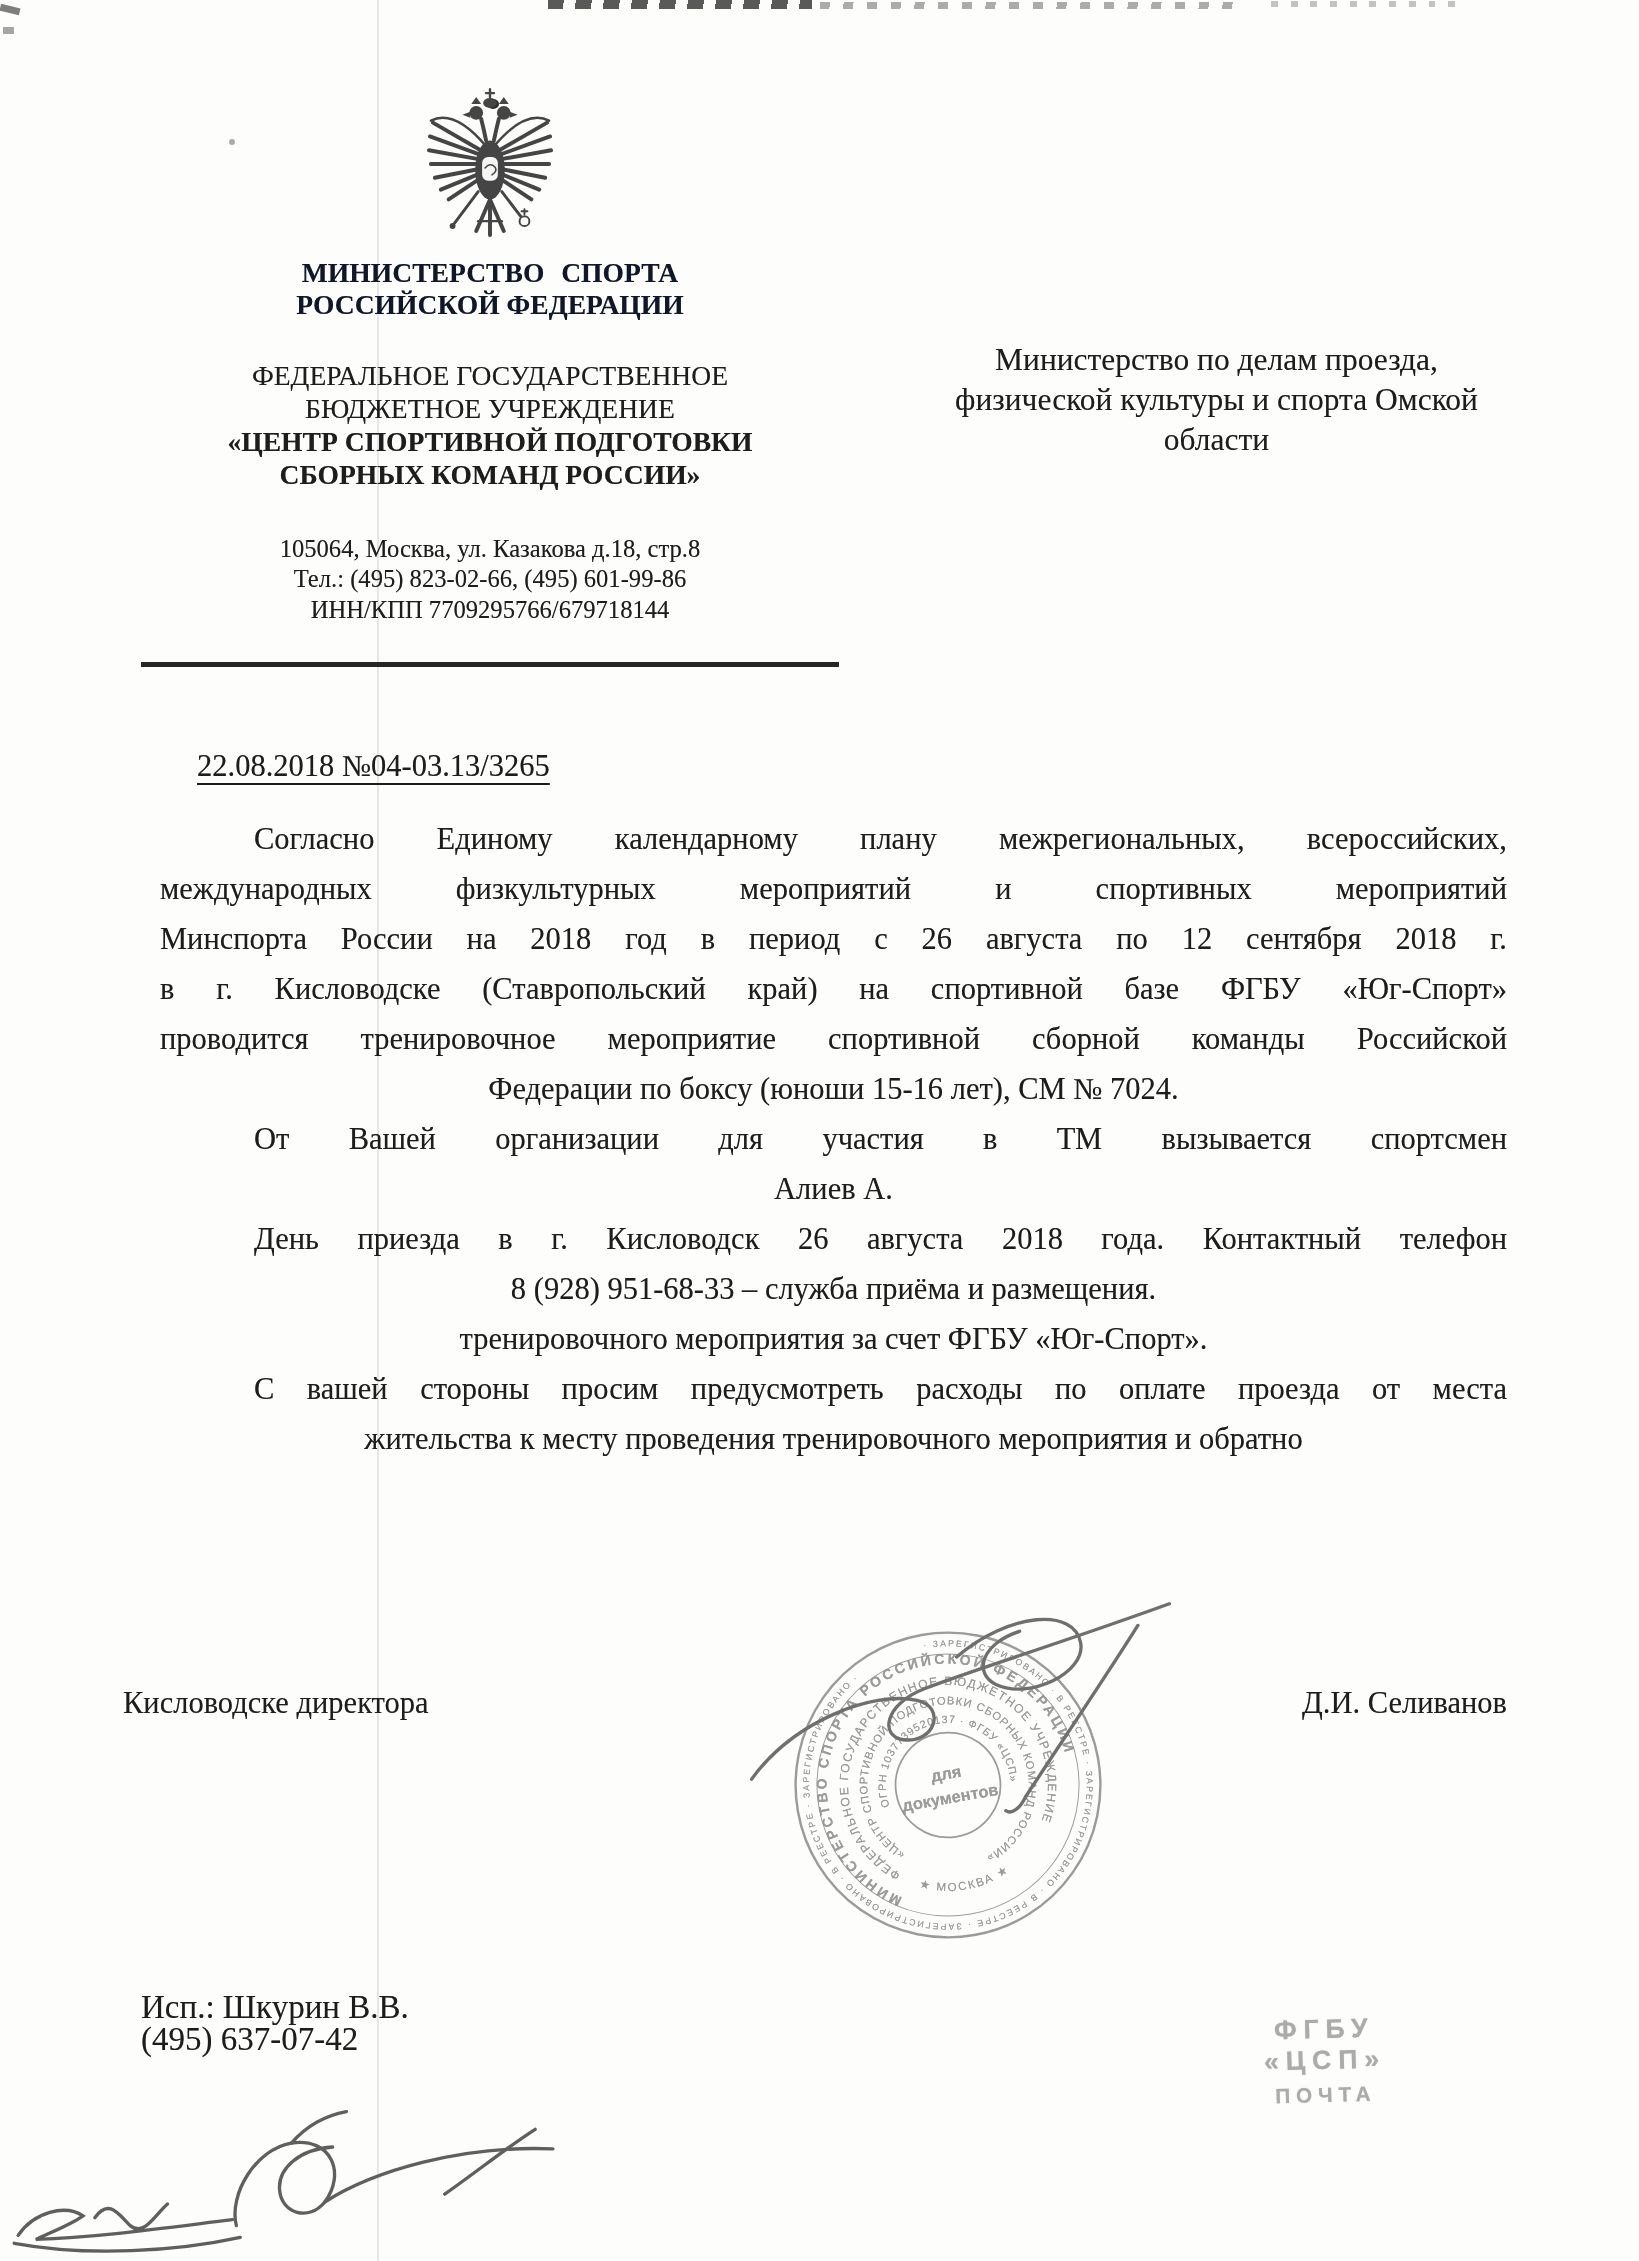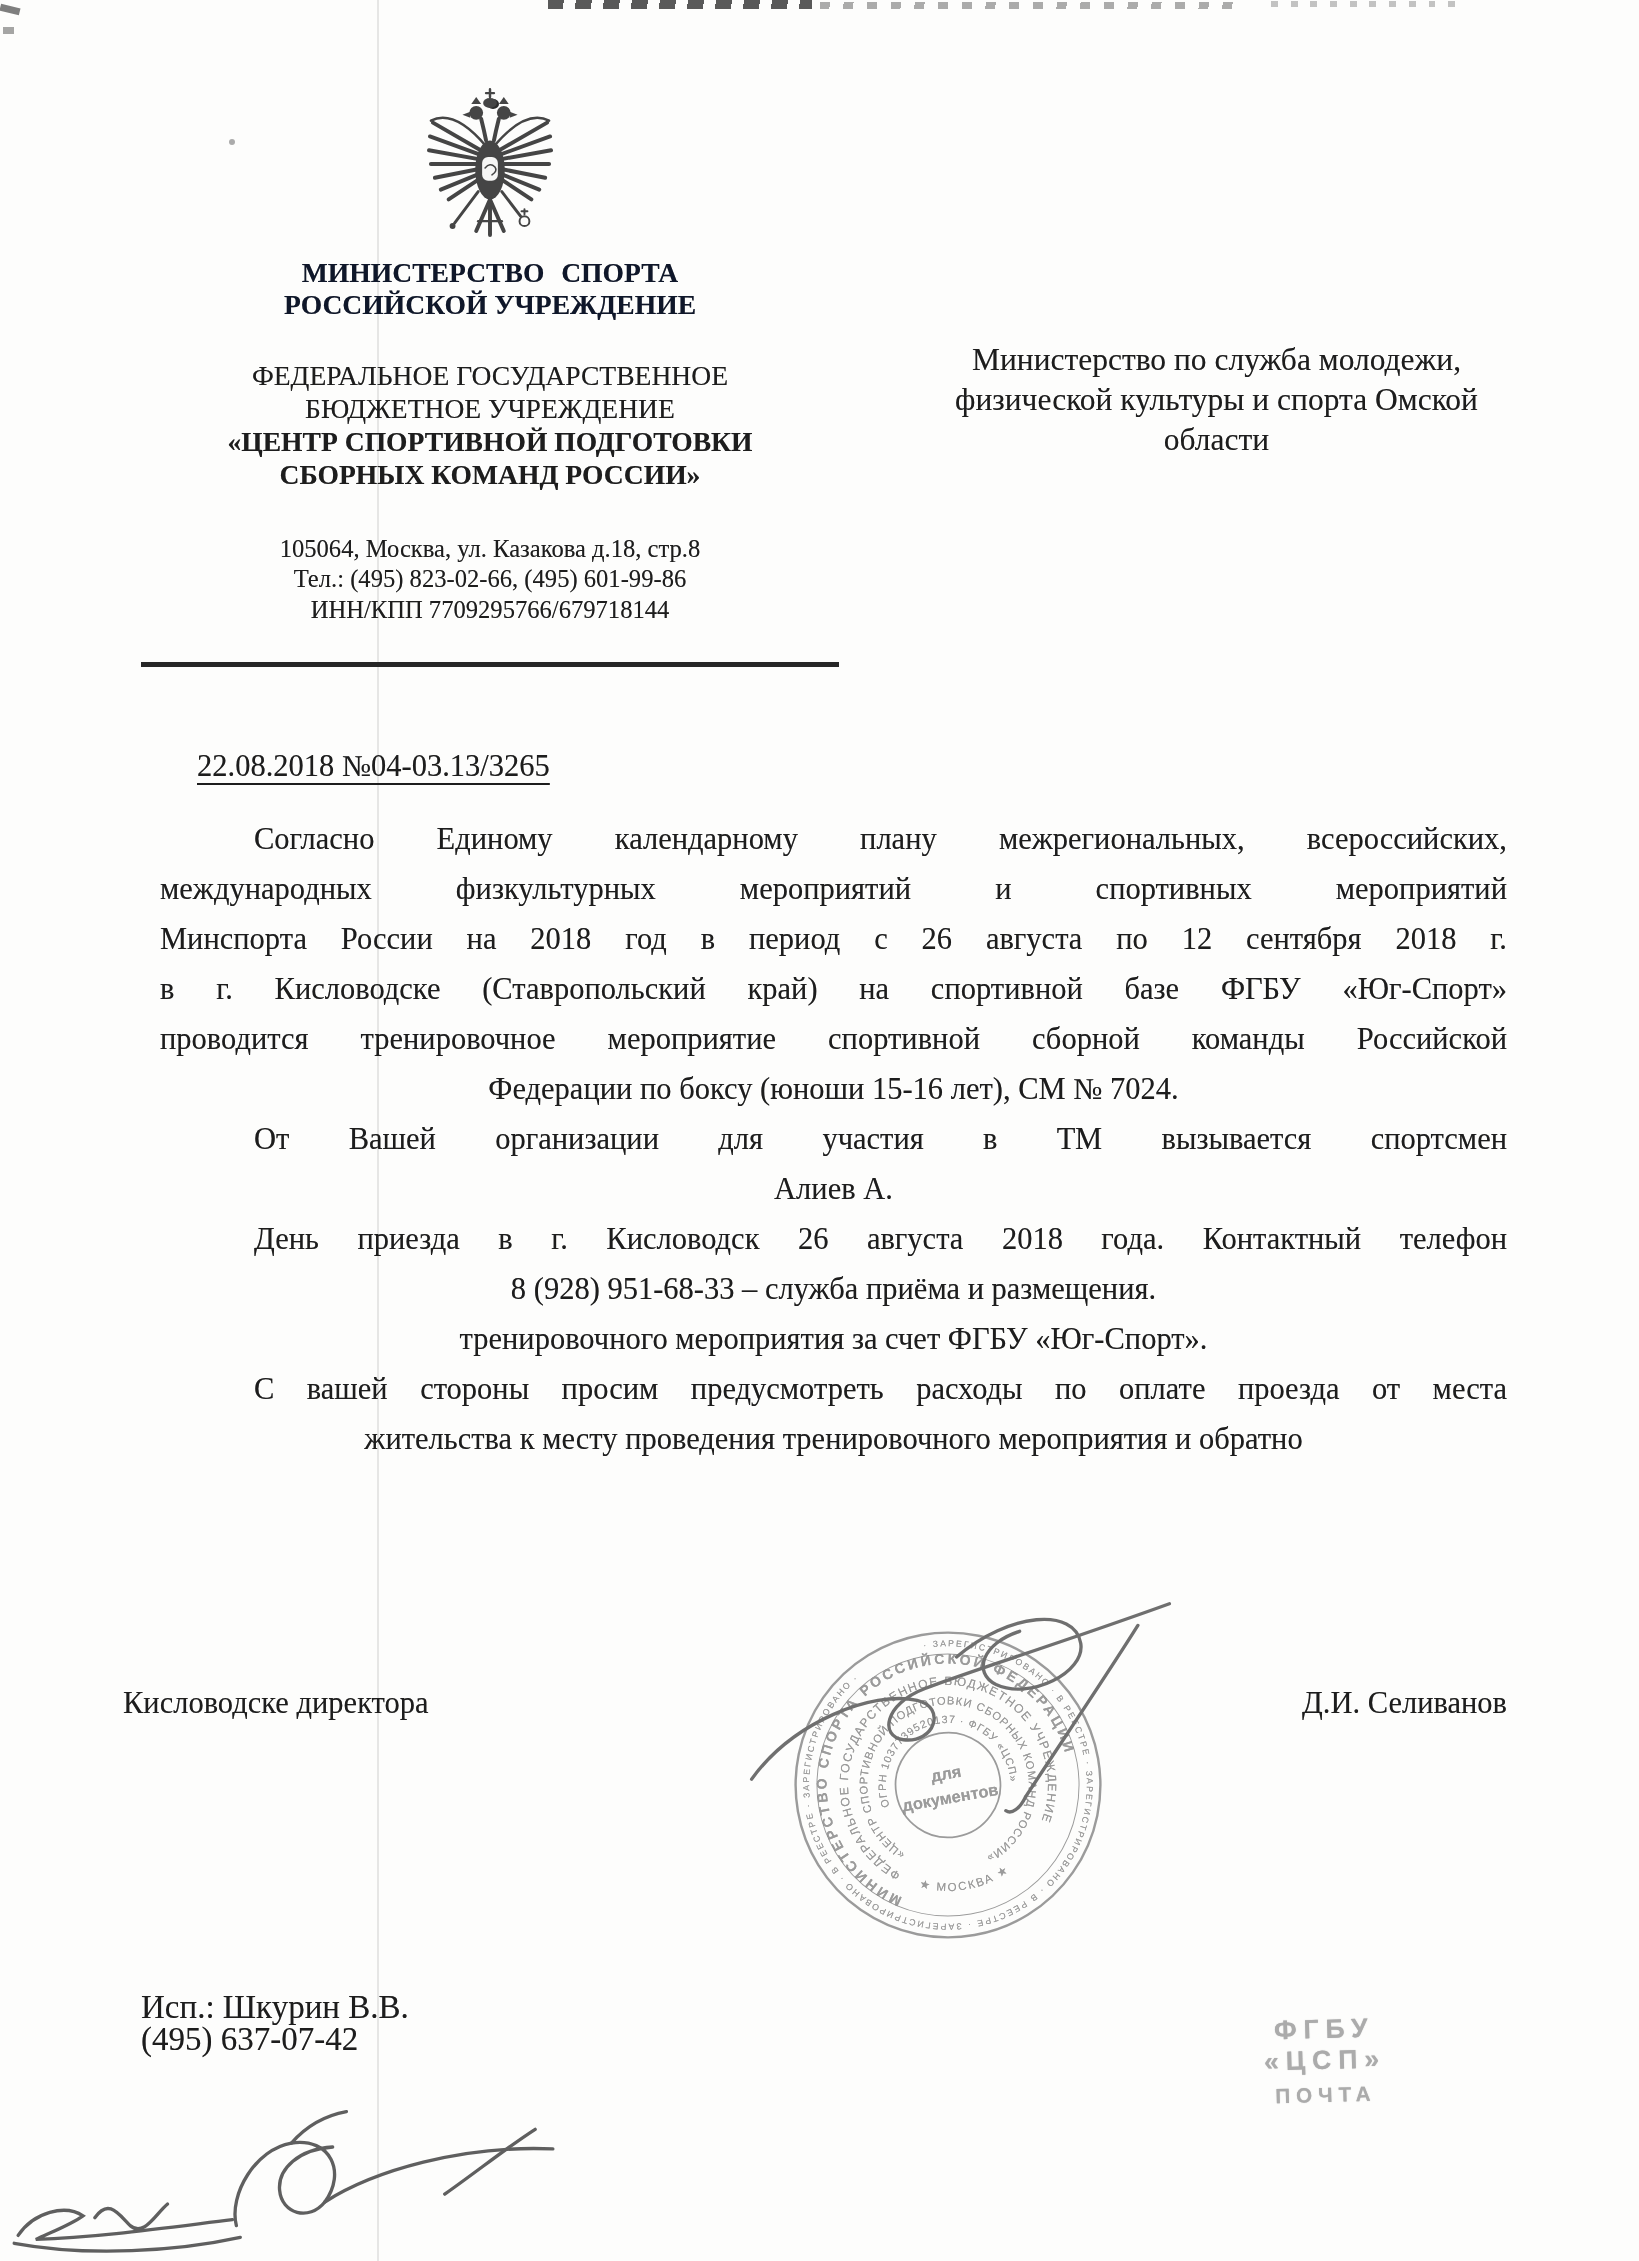--- a/index.html
+++ b/index.html
@@ -142,41 +142,41 @@
         <circle cx="28" cy="141" r="3" fill="#454545" stroke="none"></circle>
 
         <path d="M78,106 L97,131" stroke-width="3"></path>
         <circle cx="101" cy="136" r="5" stroke-width="2"></circle>
         <path d="M101,129 v-5 M98,126 h6" stroke-width="2"></path>
       </g>
     </svg>
 
     <div class="lh-ministry">
       <div class="ws">МИНИСТЕРСТВО СПОРТА</div>
-      <div>РОССИЙСКОЙ УЧРЕЖДЕНИЕ</div>
+      <div>РОССИЙСКОЙ ФЕДЕРАЦИИ</div>
     </div>
 
     <div class="lh-org">
       <div>ФЕДЕРАЛЬНОЕ ГОСУДАРСТВЕННОЕ</div>
       <div>БЮДЖЕТНОЕ УЧРЕЖДЕНИЕ</div>
       <div class="b">«ЦЕНТР СПОРТИВНОЙ ПОДГОТОВКИ</div>
       <div class="b">СБОРНЫХ КОМАНД РОССИИ»</div>
     </div>
 
     <div class="lh-contact">
       <div>105064, Москва, ул. Казакова д.18, стр.8</div>
       <div>Тел.: (495) 823-02-66, (495) 601-99-86</div>
       <div>ИНН/КПП 7709295766/679718144</div>
     </div>
   </div>
 
   <div class="rule"></div>
 
   <div class="recipient">
-    <div>Министерство по служба молодежи,</div>
+    <div>Министерство по делам проезда,</div>
     <div>физической культуры и спорта Омской</div>
     <div>области</div>
   </div>
 
   <div class="refline">22.08.2018 №04-03.13/3265</div>
 
   <div class="body">
     <div class="jline ind">Согласно Единому календарному плану межрегиональных, всероссийских,</div>
     <div class="jline">международных физкультурных мероприятий и спортивных мероприятий</div>
     <div class="jline">Минспорта России на 2018 год в период с 26 августа по 12 сентября 2018 г.</div>

